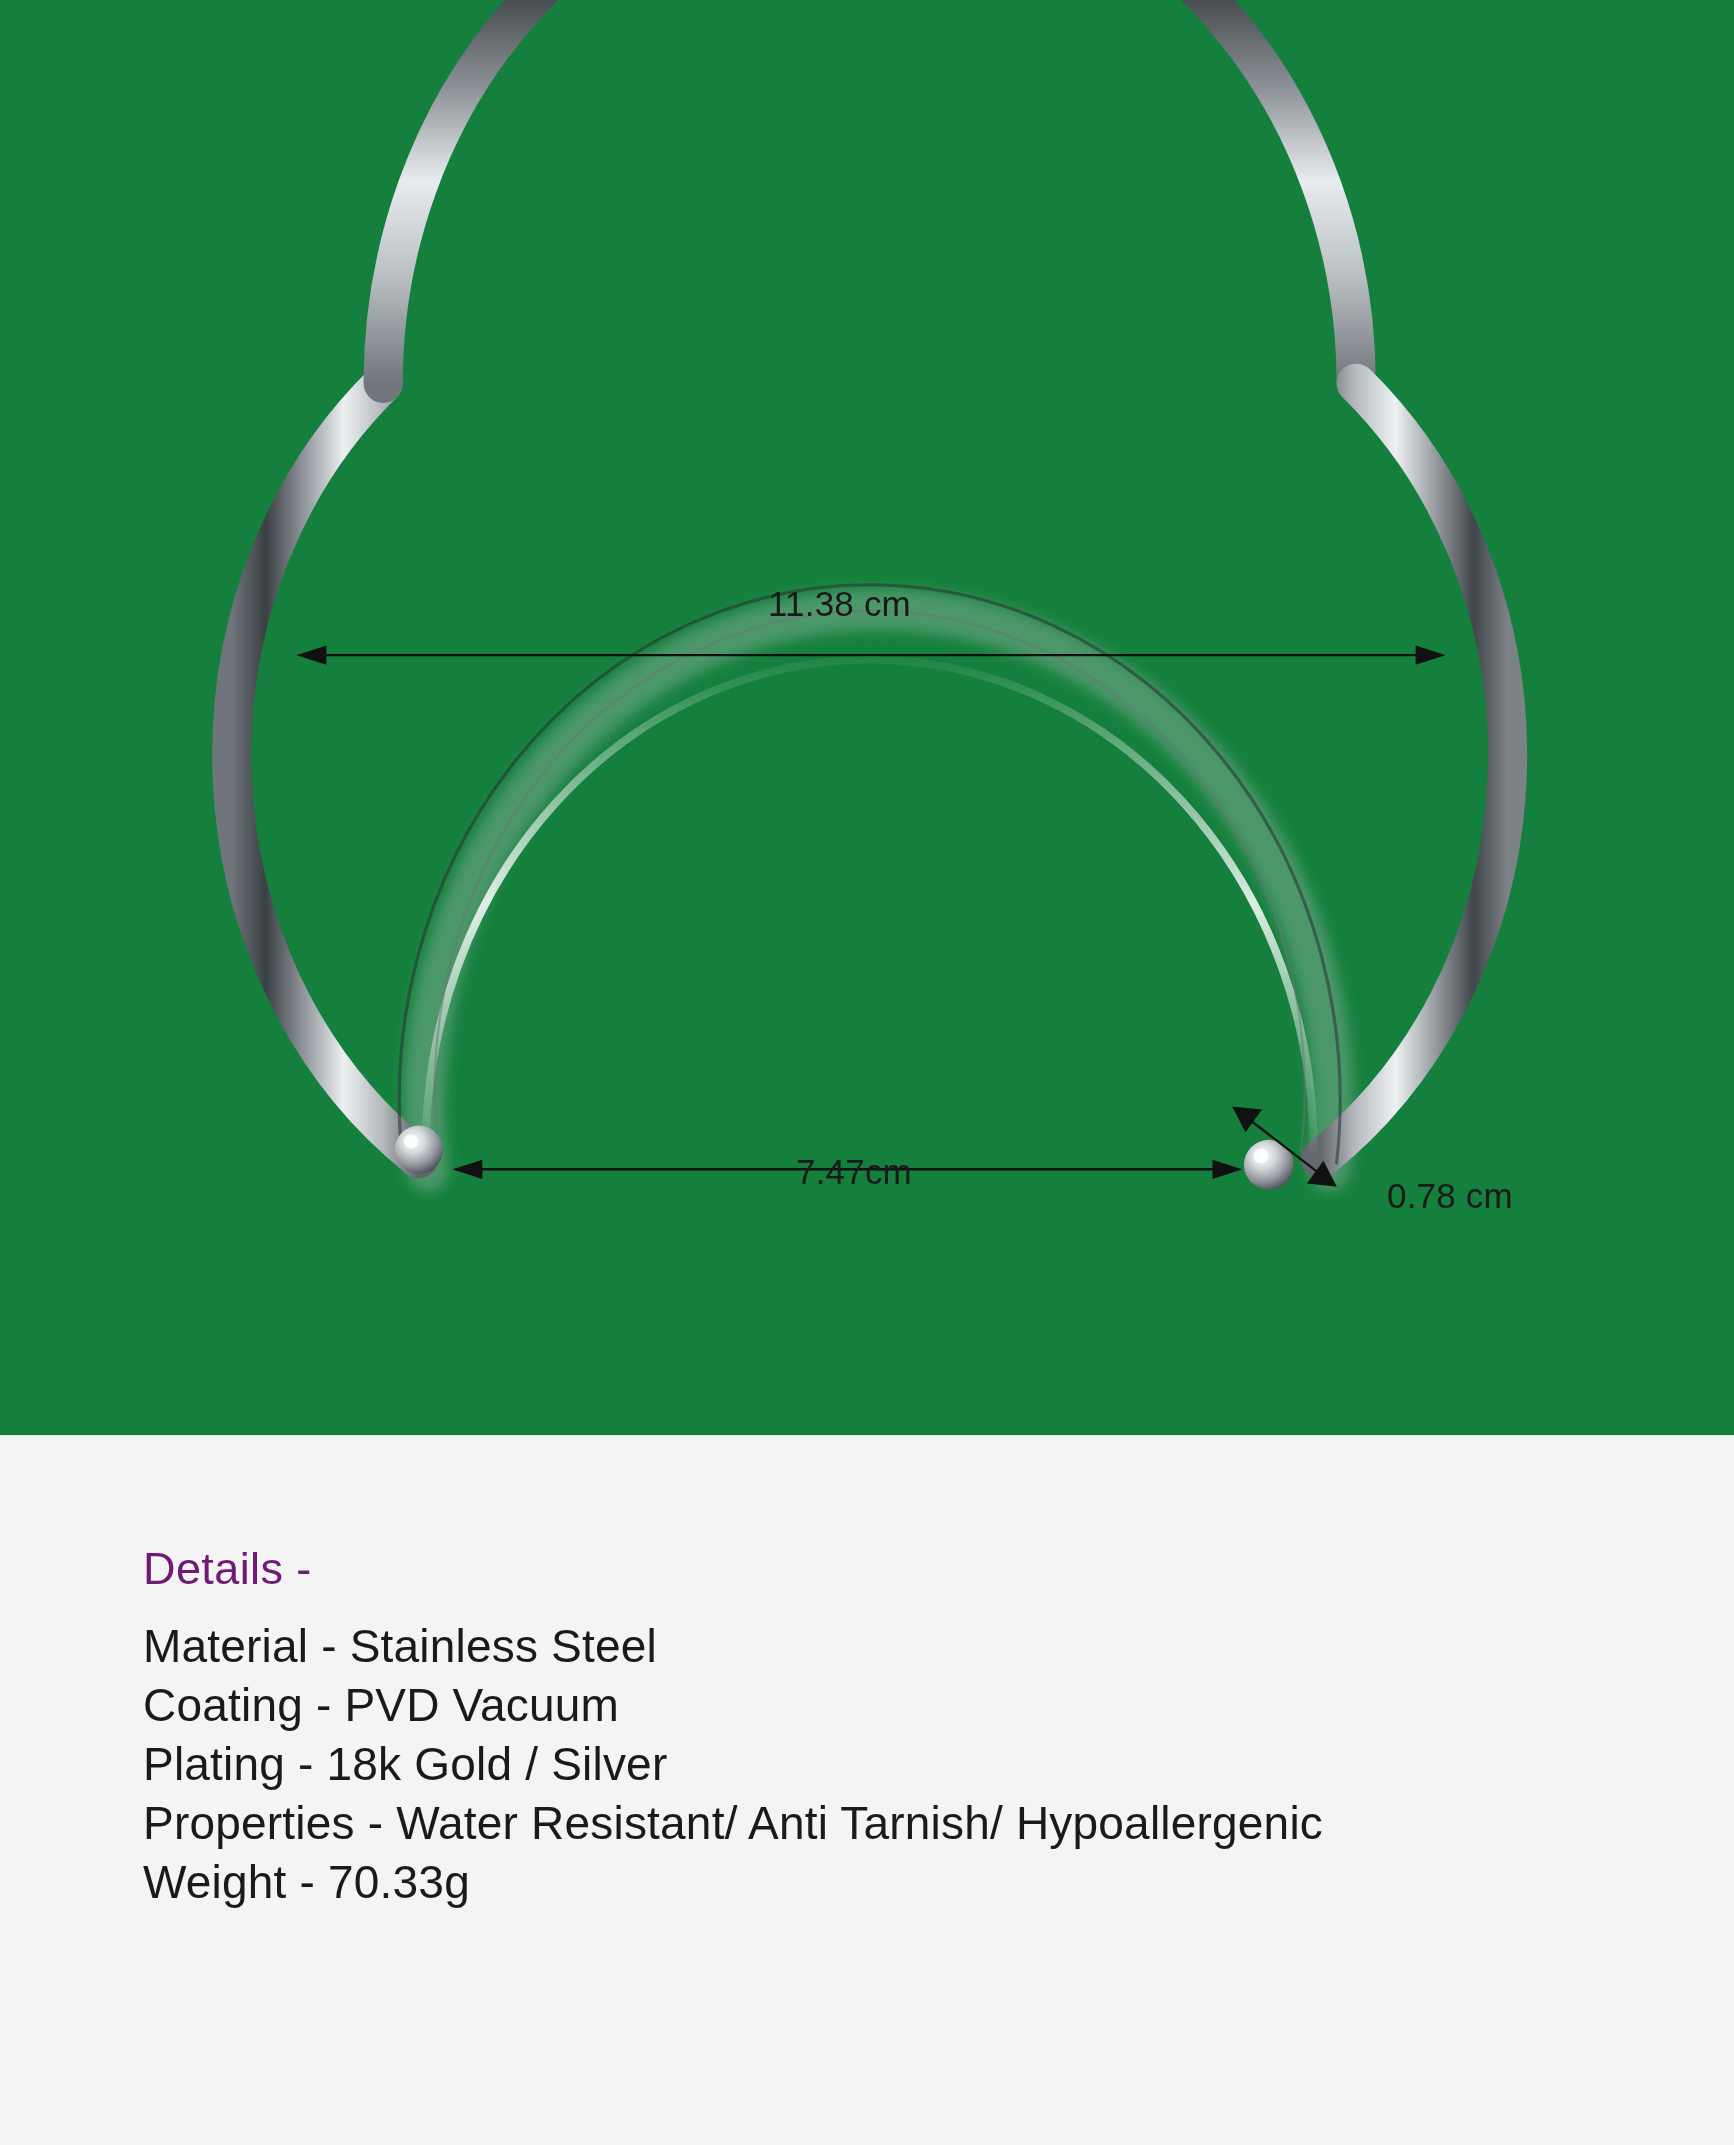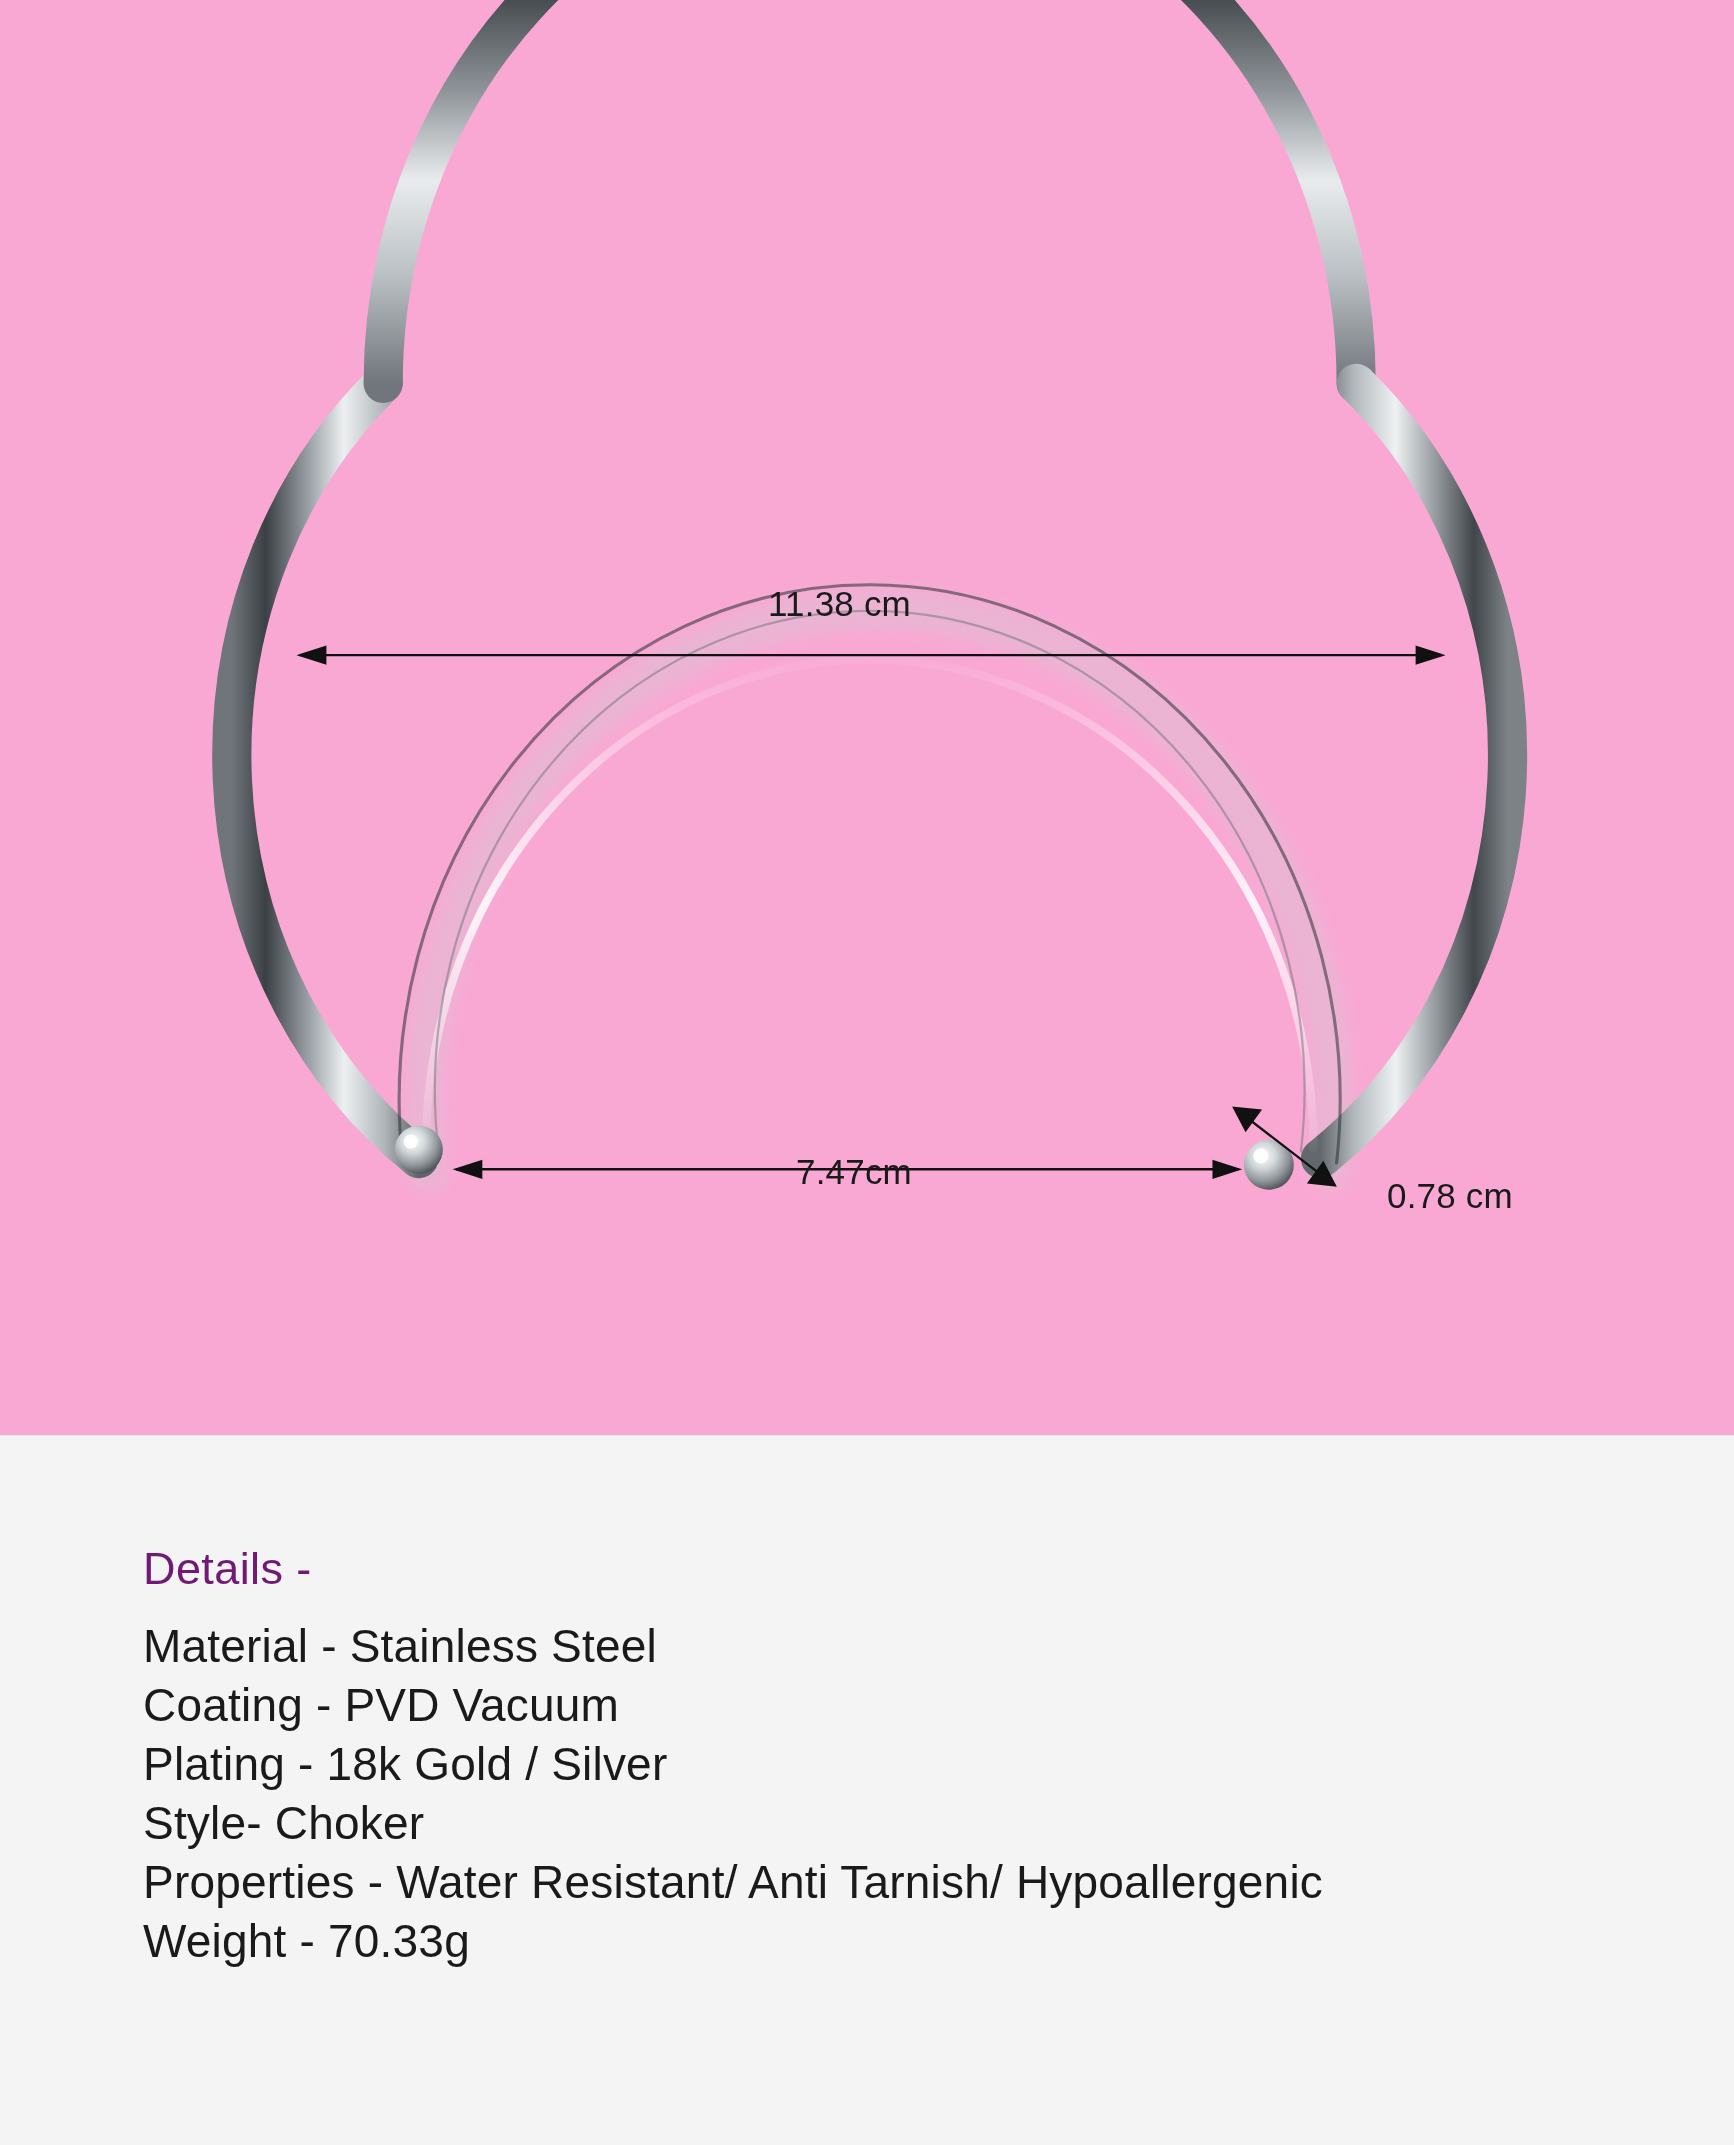--- a/index.html
+++ b/index.html
@@ -16,21 +16,21 @@
     position: relative;
   }
 
   
   #product-section {
     position: absolute;
     left: 0;
     top: 0;
     width: 1734px;
     height: 1435px;
-    background: #f9a8d4;
+    background: #15803d;
   }
 
   #diagram-svg {
     position: absolute;
     left: 0;
     top: 0;
     width: 1734px;
     height: 1435px;
     display: block;
   }
@@ -199,17 +199,16 @@
 </section>
 
 <section id="details-section"></section>
 
 <h2 id="details-title">Details -</h2>
 
 <ul id="details-list">
   <li>Material - Stainless Steel</li>
   <li>Coating - PVD Vacuum</li>
   <li>Plating - 18k Gold / Silver</li>
-  <li>Style- Choker</li>
   <li>Properties - Water Resistant/ Anti Tarnish/ Hypoallergenic</li>
   <li>Weight - 70.33g</li>
 </ul>
 
 
 </body></html>

